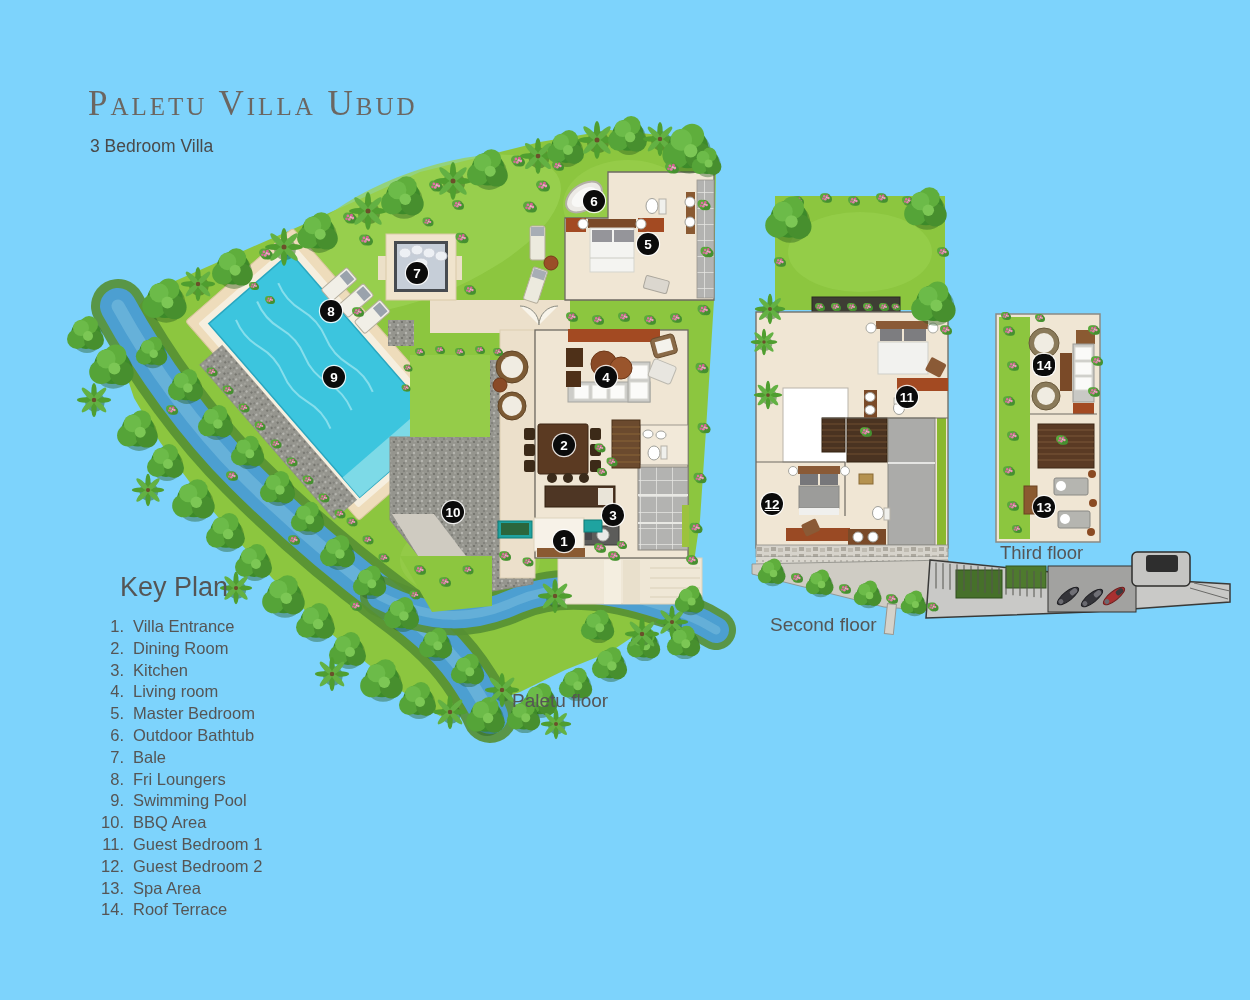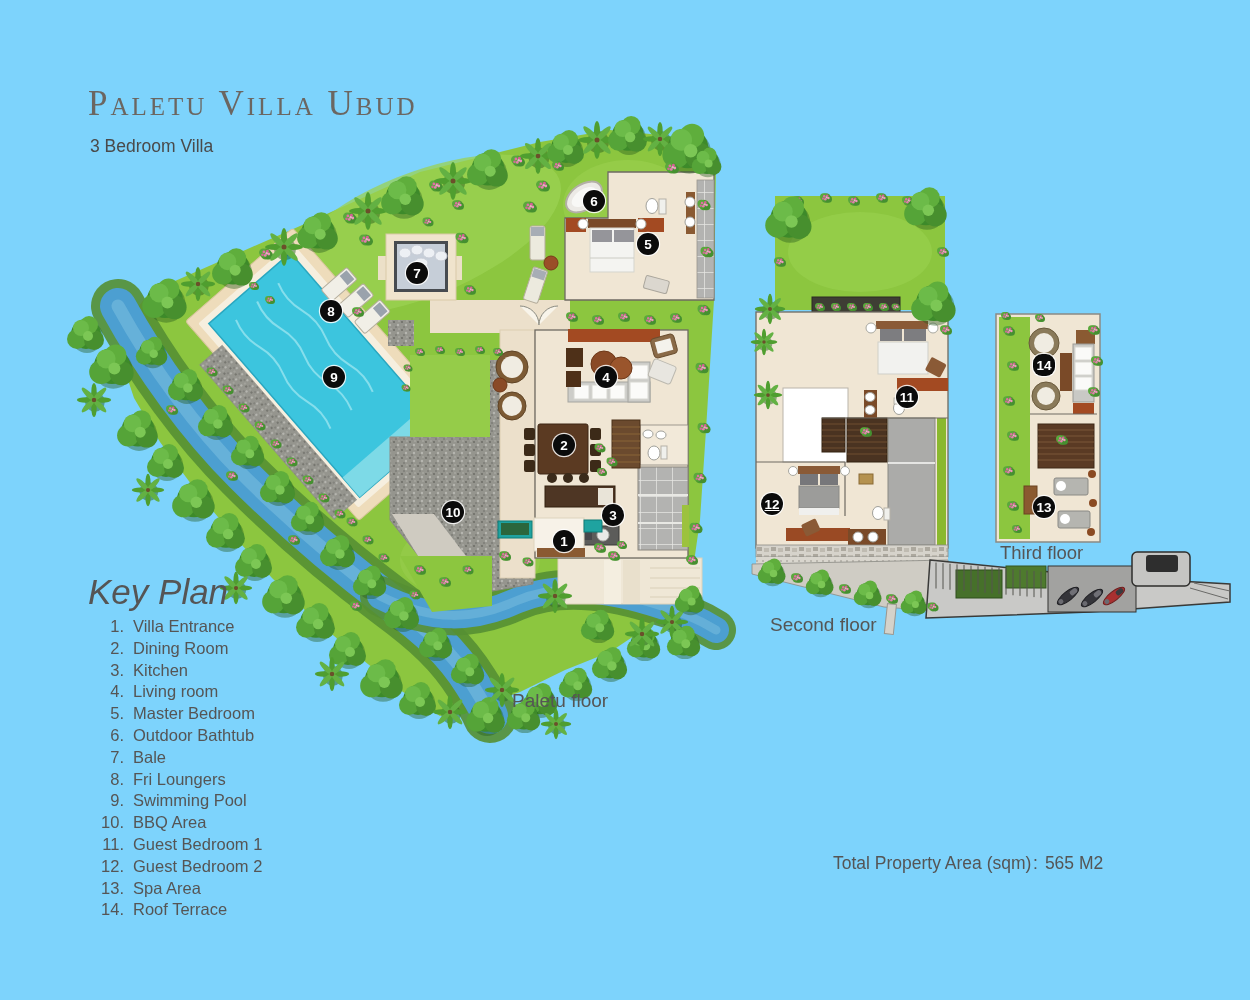--- a/index.html
+++ b/index.html
@@ -3,21 +3,21 @@
 <meta charset="utf-8">
 <style>
   html,body{margin:0;padding:0;background:#fff;}
   #canvas{position:relative;width:1250px;height:1000px;background:#7dd3fc;overflow:hidden;
           font-family:"Liberation Sans",sans-serif;}
   #plan-svg{position:absolute;left:0;top:0;}
   .abs{position:absolute;}
   .title{left:88px;top:84px;font-family:"Liberation Serif",serif;font-variant:small-caps;
          font-size:35px;letter-spacing:3px;color:#6b6661;}
   .subtitle{left:90px;top:136px;font-size:17.5px;color:#4a4a4a;}
-  .kp-head{left:88px;top:572px;font-size:35px;color:#555;font-style:italic;}
+  .kp-head{left:120px;top:572px;font-size:27px;color:#555;}
   .legend{left:92px;top:617px;font-size:16.5px;color:#555;}
   .legend-row{display:flex;align-items:baseline;height:21.8px;}
   .legend-row .num{width:32px;text-align:right;margin-right:9px;}
   .floor-label{font-size:19px;color:#555;}
   .fl1{left:512px;top:690px;}
   .fl2{left:770px;top:614px;}
   .fl3{left:1000px;top:542px;font-size:18.5px;text-align:center;}
   .totals{left:833px;top:850px;font-size:17.5px;color:#555;line-height:26px;}
   .trow .lbl{display:inline-block;width:200px;}
   .trow .sep{margin-right:7px;}
@@ -640,21 +640,20 @@
       </div>
       <div class="legend-row">
         <span class="num">14.</span>
         <span>Roof Terrace</span>
       </div>
     </div>
 <div class="abs floor-label fl1">Paletu floor</div>
 <div class="abs floor-label fl2">Second floor</div>
 <div class="abs floor-label fl3">Third floor</div>
 <div class="abs totals">
-      <div class="trow"><span class="lbl">Total Property Area (sqm)</span><span class="sep">:</span><span class="val">565 M2</span></div>
     </div>
 <div id="markers-layer">
       <div class="marker" style="left: 564px; top: 541px;">1</div>
       <div class="marker" style="left: 564px; top: 445px;">2</div>
       <div class="marker" style="left: 613px; top: 515px;">3</div>
       <div class="marker" style="left: 606px; top: 377px;">4</div>
       <div class="marker" style="left: 648px; top: 244px;">5</div>
       <div class="marker" style="left: 594px; top: 201px;">6</div>
       <div class="marker" style="left: 417px; top: 273px;">7</div>
       <div class="marker" style="left: 331px; top: 311px;">8</div>

